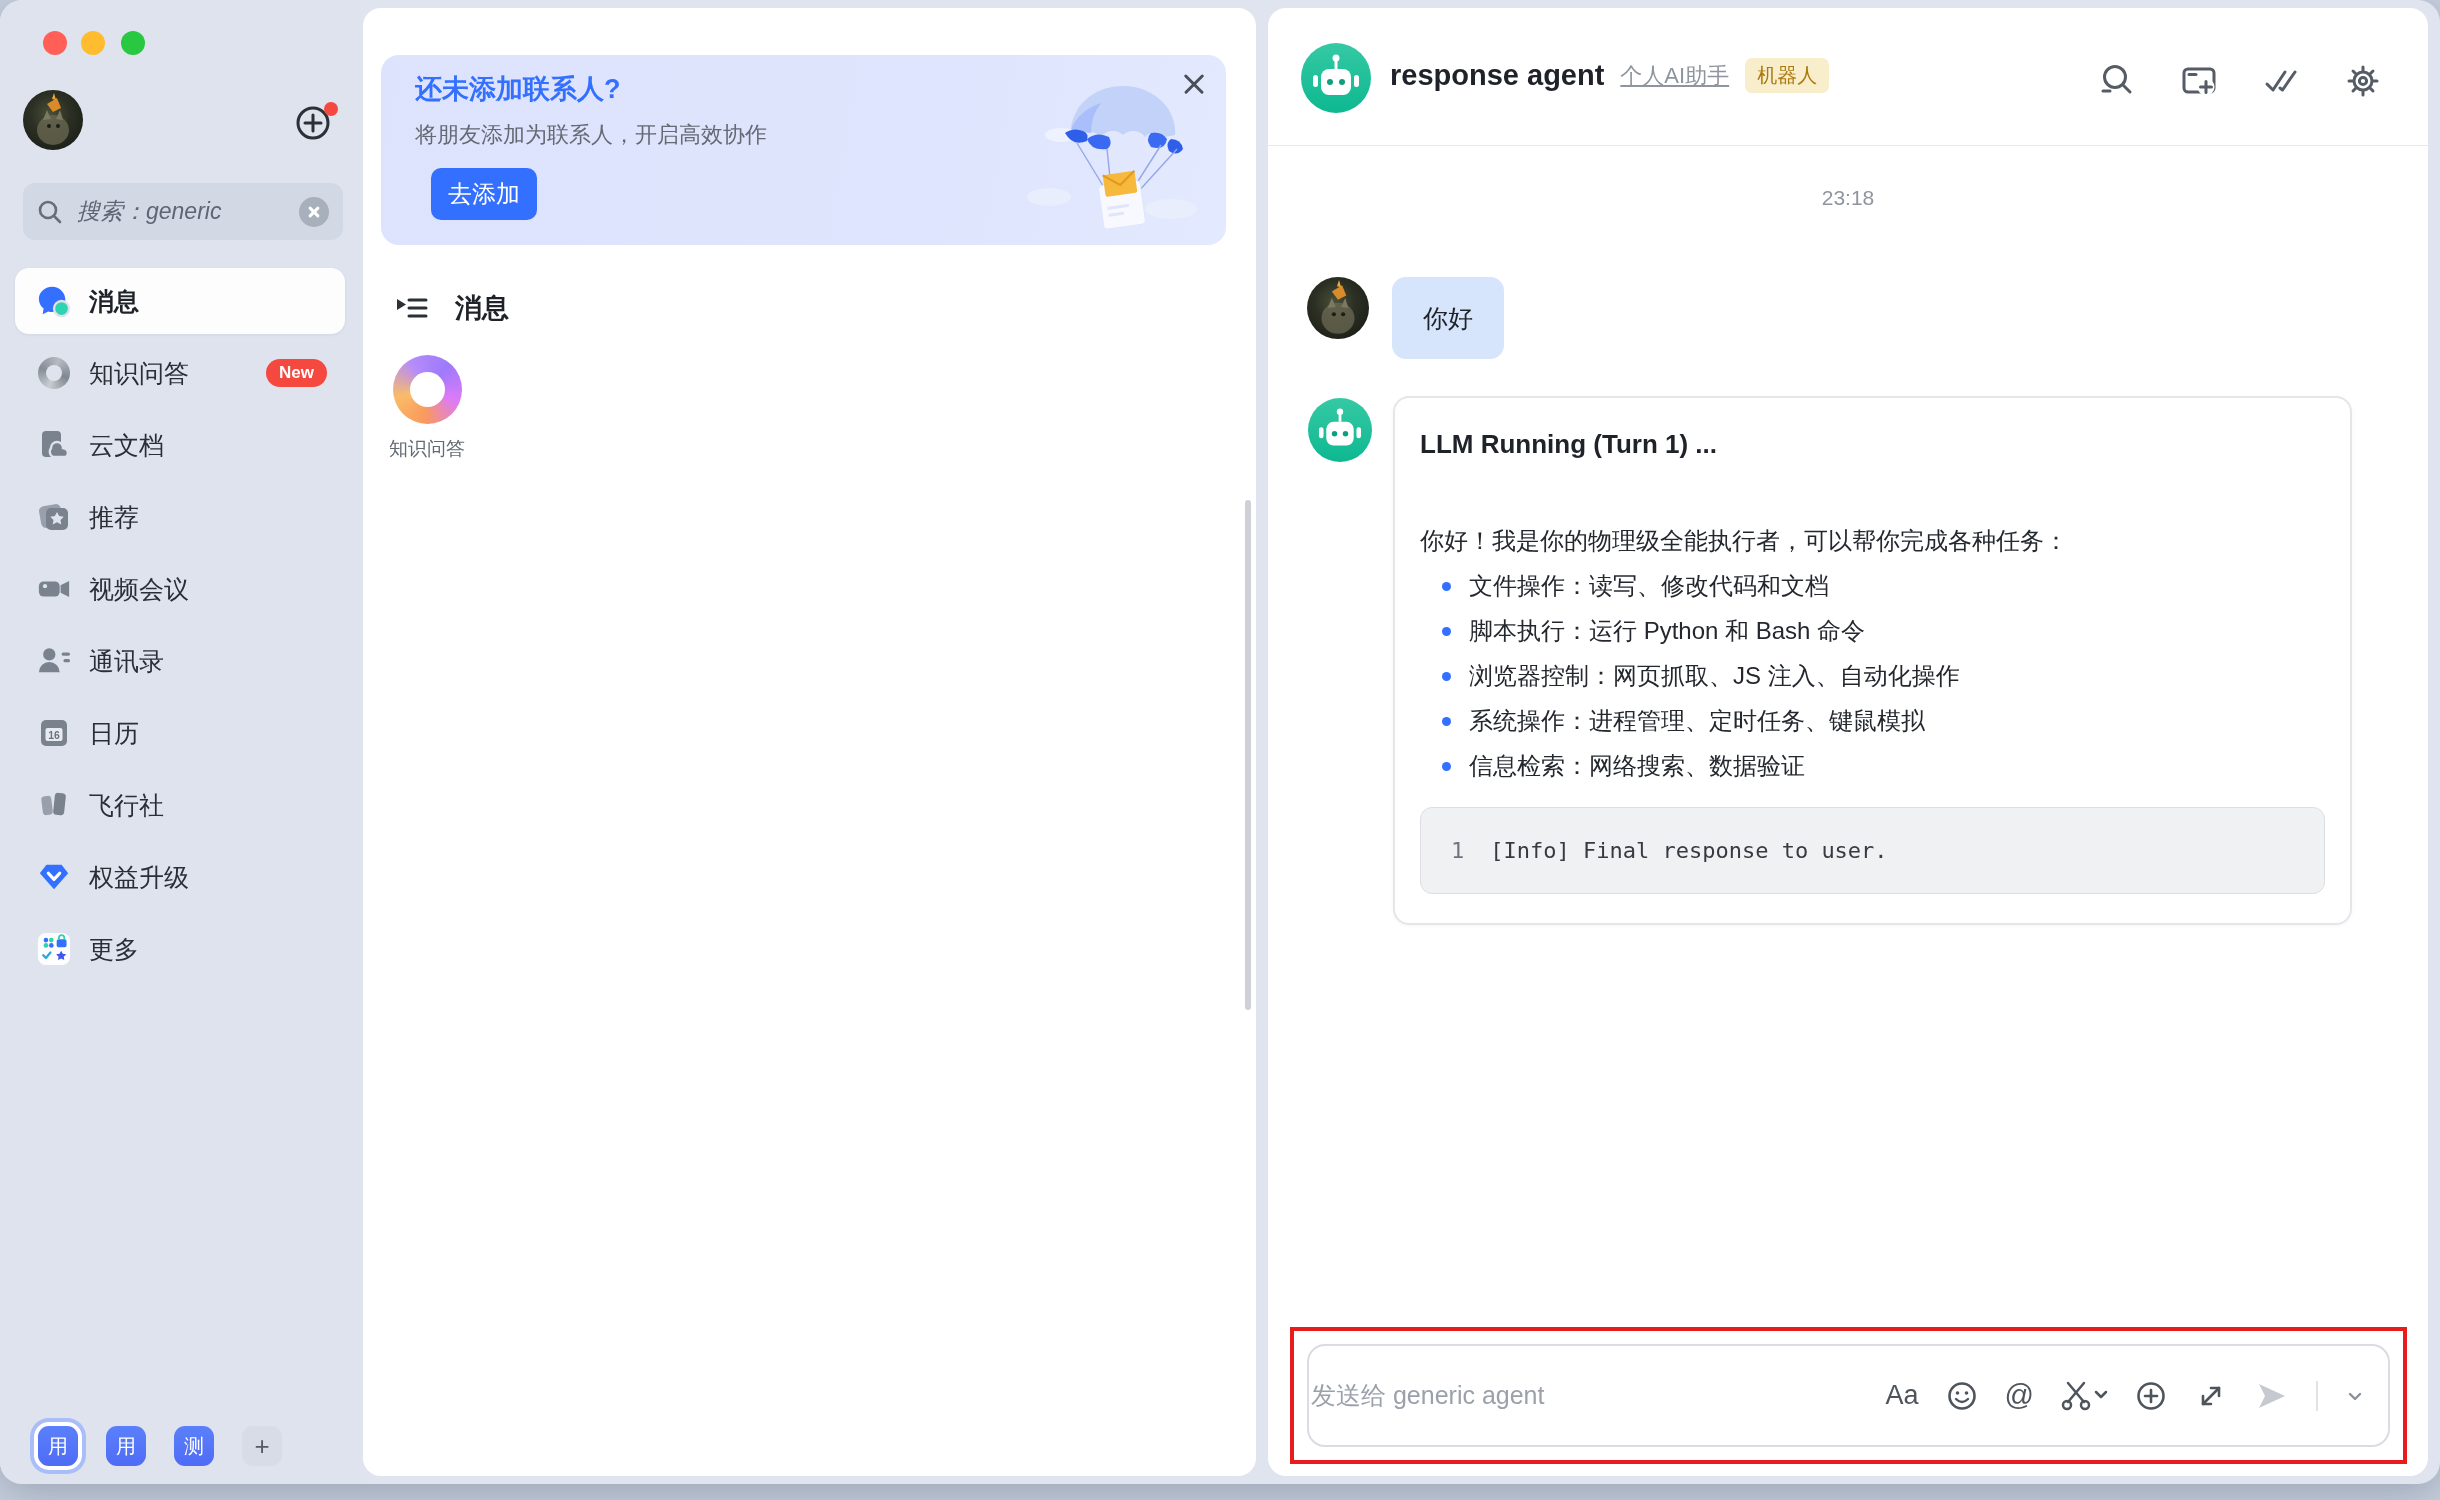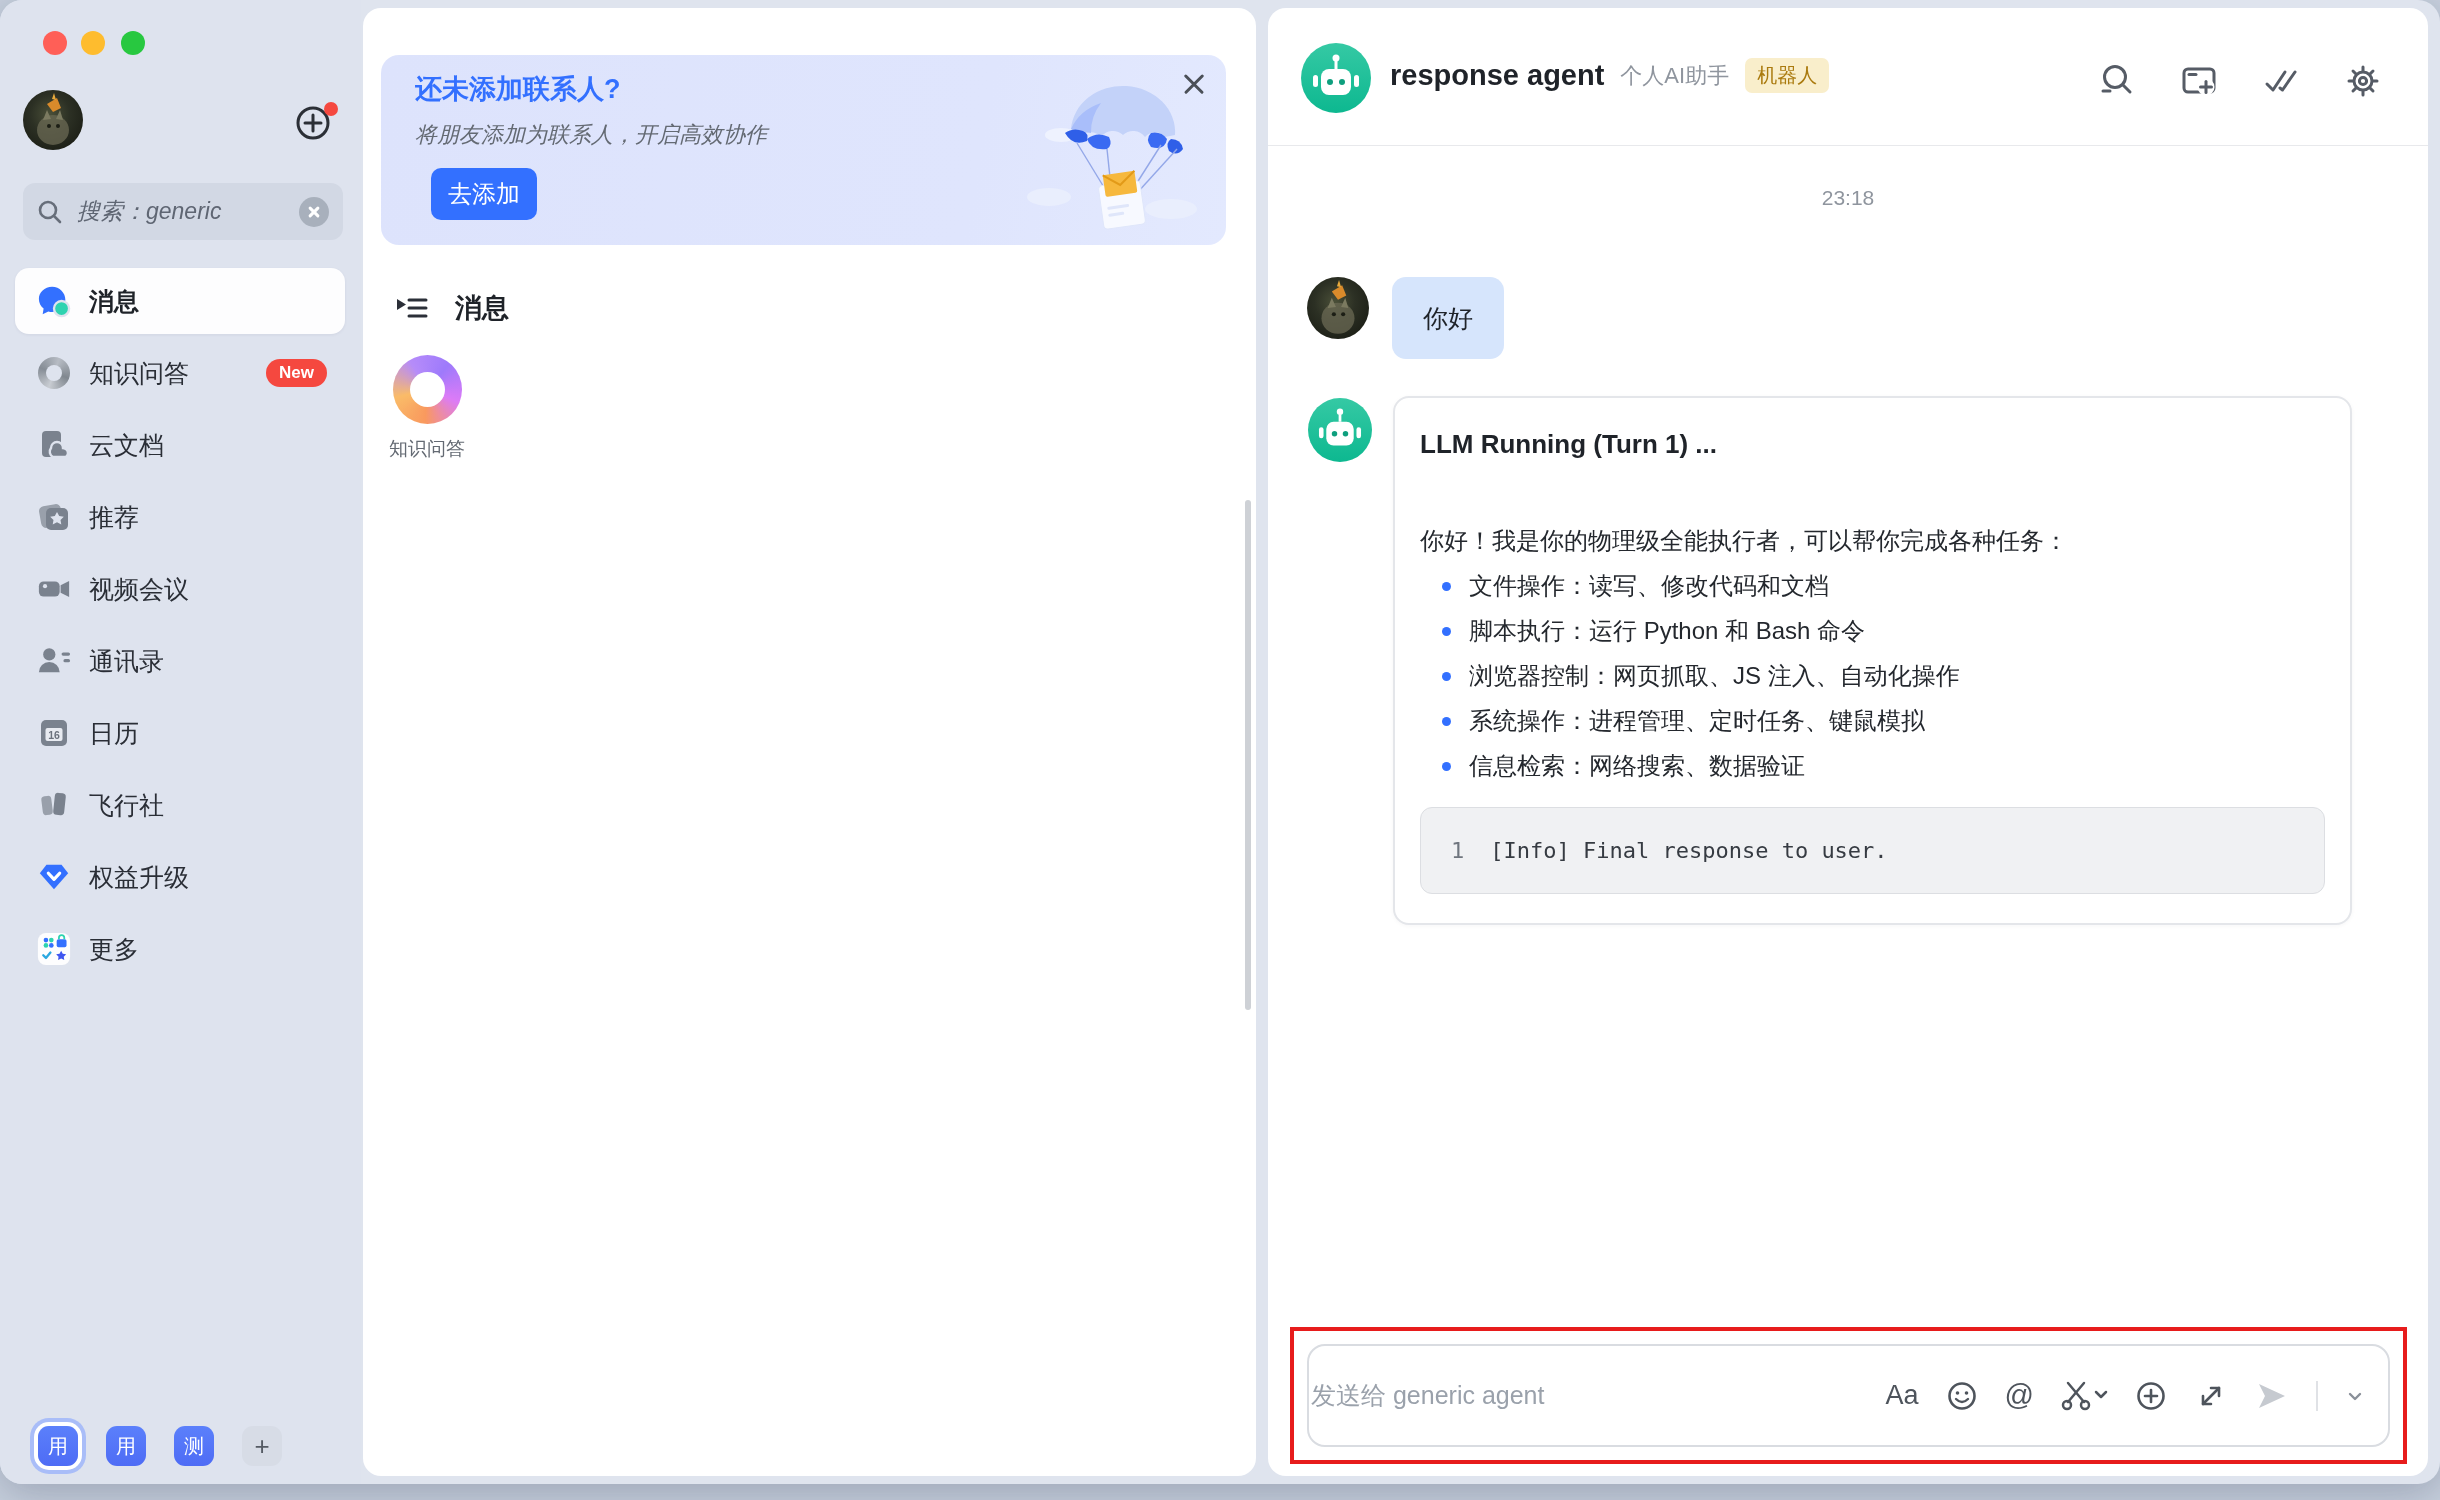--- a/index.html
+++ b/index.html
@@ -46,21 +46,21 @@
   .ws{width:40px;height:40px;border-radius:11px;background:linear-gradient(180deg,#5b80fb,#4e6cf5);
       color:#fff;font-size:20px;display:flex;align-items:center;justify-content:center;flex:none;}
   .ws.sel{box-shadow:0 0 0 4px #fff,0 0 0 8px #a9bdf8;}
   .ws.add{background:#d7dce6;color:#555b64;font-size:26px;}
 
   
   .mid{position:absolute;left:363px;top:8px;width:893px;height:1468px;background:#fff;border-radius:18px;}
   .banner{position:absolute;left:18px;top:47px;width:845px;height:190px;border-radius:18px;
       background:linear-gradient(100deg,#dde3fc 0%,#dfe5fd 70%,#e3e9fe 100%);overflow:hidden;}
   .banner-title{position:absolute;left:34px;top:16px;font-size:27px;font-weight:bold;color:#3370ff;}
-  .banner-sub{position:absolute;left:34px;top:65px;font-size:22px;color:#646a73;font-style:italic;}
+  .banner-sub{position:absolute;left:34px;top:65px;font-size:22px;color:#646a73;}
   .banner-btn{position:absolute;left:50px;top:113px;width:106px;height:52px;border-radius:10px;
       background:#3370ff;color:#fff;font-size:24px;display:flex;align-items:center;justify-content:center;}
   .banner-close{position:absolute;left:796px;top:12px;width:34px;height:34px;}
   .banner-close:before,.banner-close:after{content:"";position:absolute;left:50%;top:50%;
       width:26px;height:2.6px;background:#4b5058;border-radius:2px;}
   .banner-close:before{transform:translate(-50%,-50%) rotate(45deg);}
   .banner-close:after{transform:translate(-50%,-50%) rotate(-45deg);}
   .illus{position:absolute;left:640px;top:22px;}
   .section-head{position:absolute;left:32px;top:282px;display:flex;align-items:center;gap:26px;}
   .section-head .st{font-size:27px;font-weight:bold;color:#1f2329;}
@@ -74,21 +74,21 @@
 
   
   .chat{position:absolute;left:1268px;top:8px;width:1160px;height:1468px;background:#fff;border-radius:18px;}
   .chat-header{position:absolute;left:0;top:0;width:100%;height:137px;}
   .bot-avatar{width:70px;height:70px;border-radius:50%;
       background:linear-gradient(180deg,#35c9a4,#0db890);position:relative;flex:none;}
   .bot-avatar svg{position:absolute;left:0;top:0;}
   .chat-header .bot-avatar{position:absolute;left:33px;top:35px;}
   .chat-title{position:absolute;left:122px;top:50px;display:flex;align-items:center;}
   .chat-name{font-size:29px;font-weight:bold;color:#1f2329;white-space:nowrap;}
-  .chat-sub{font-size:22px;color:#8f959e;margin-left:16px;white-space:nowrap;}
+  .chat-sub{font-size:22px;color:#8f959e;margin-left:16px;white-space:nowrap;text-decoration:underline;}
   .chat-badge{margin-left:16px;background:#f9eecb;color:#aa7a0e;font-size:20px;
       padding:4px 12px;border-radius:7px;white-space:nowrap;}
   .hicons{position:absolute;right:44px;top:52px;display:flex;align-items:center;gap:40px;}
   .hicons .hi{width:42px;height:42px;display:flex;align-items:center;justify-content:center;}
   .chat-div{position:absolute;left:0;top:137px;width:100%;height:1px;background:#e8e9ec;}
   .timestamp{position:absolute;left:0;top:178px;width:100%;text-align:center;
       font-size:21px;color:#8f959e;}
   .msg-user-avatar{position:absolute;left:39px;top:269px;width:62px;height:62px;border-radius:50%;
       background:radial-gradient(circle at 45% 40%, #4a4f38 0%, #2c3024 40%, #14160f 100%);overflow:hidden;}
   .bubble-user{position:absolute;left:124px;top:269px;min-width:112px;height:82px;border-radius:14px;

